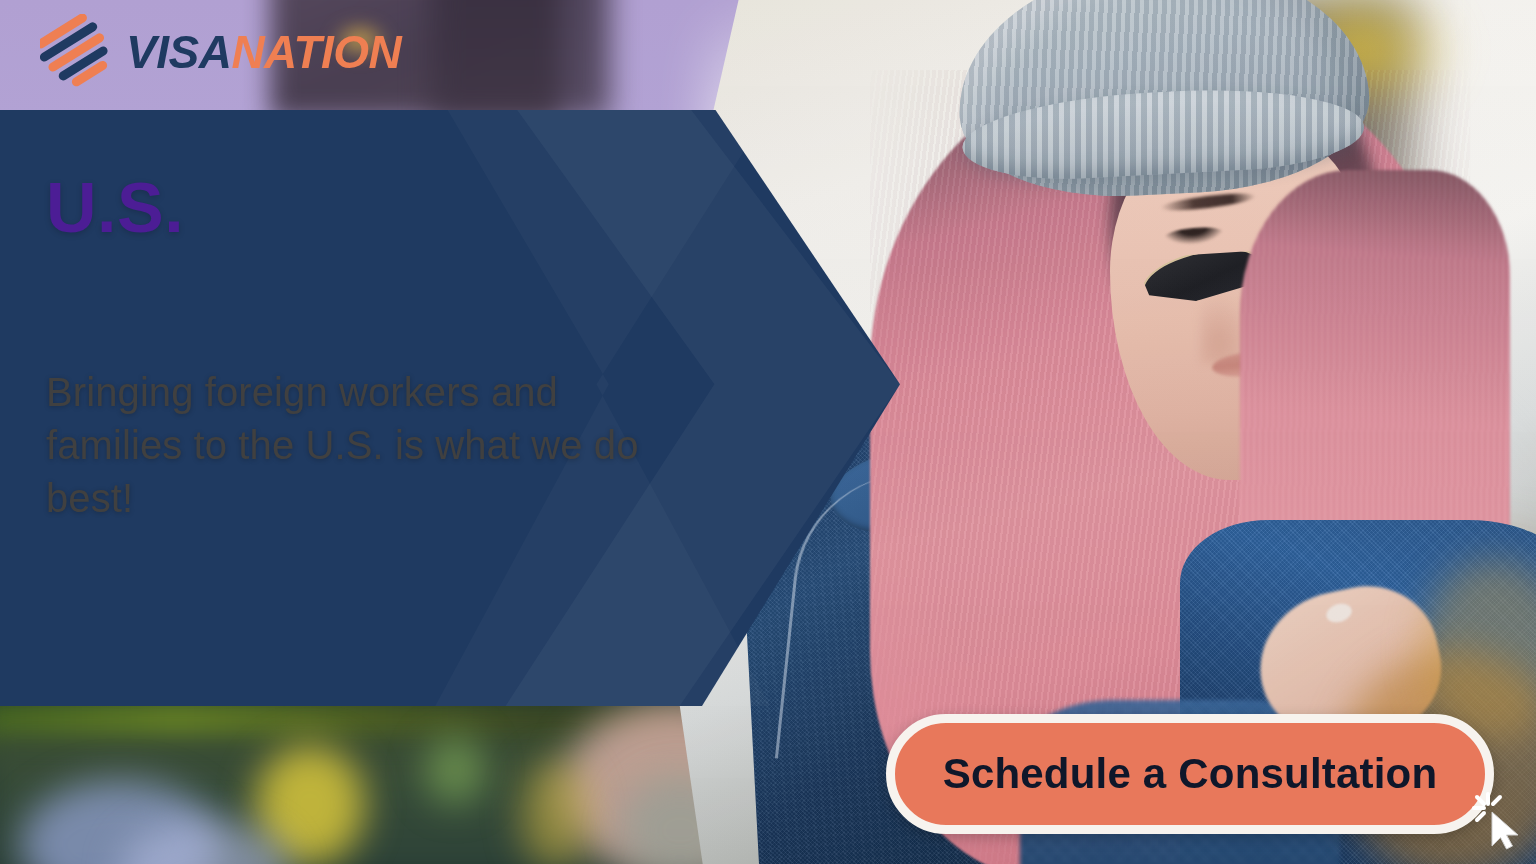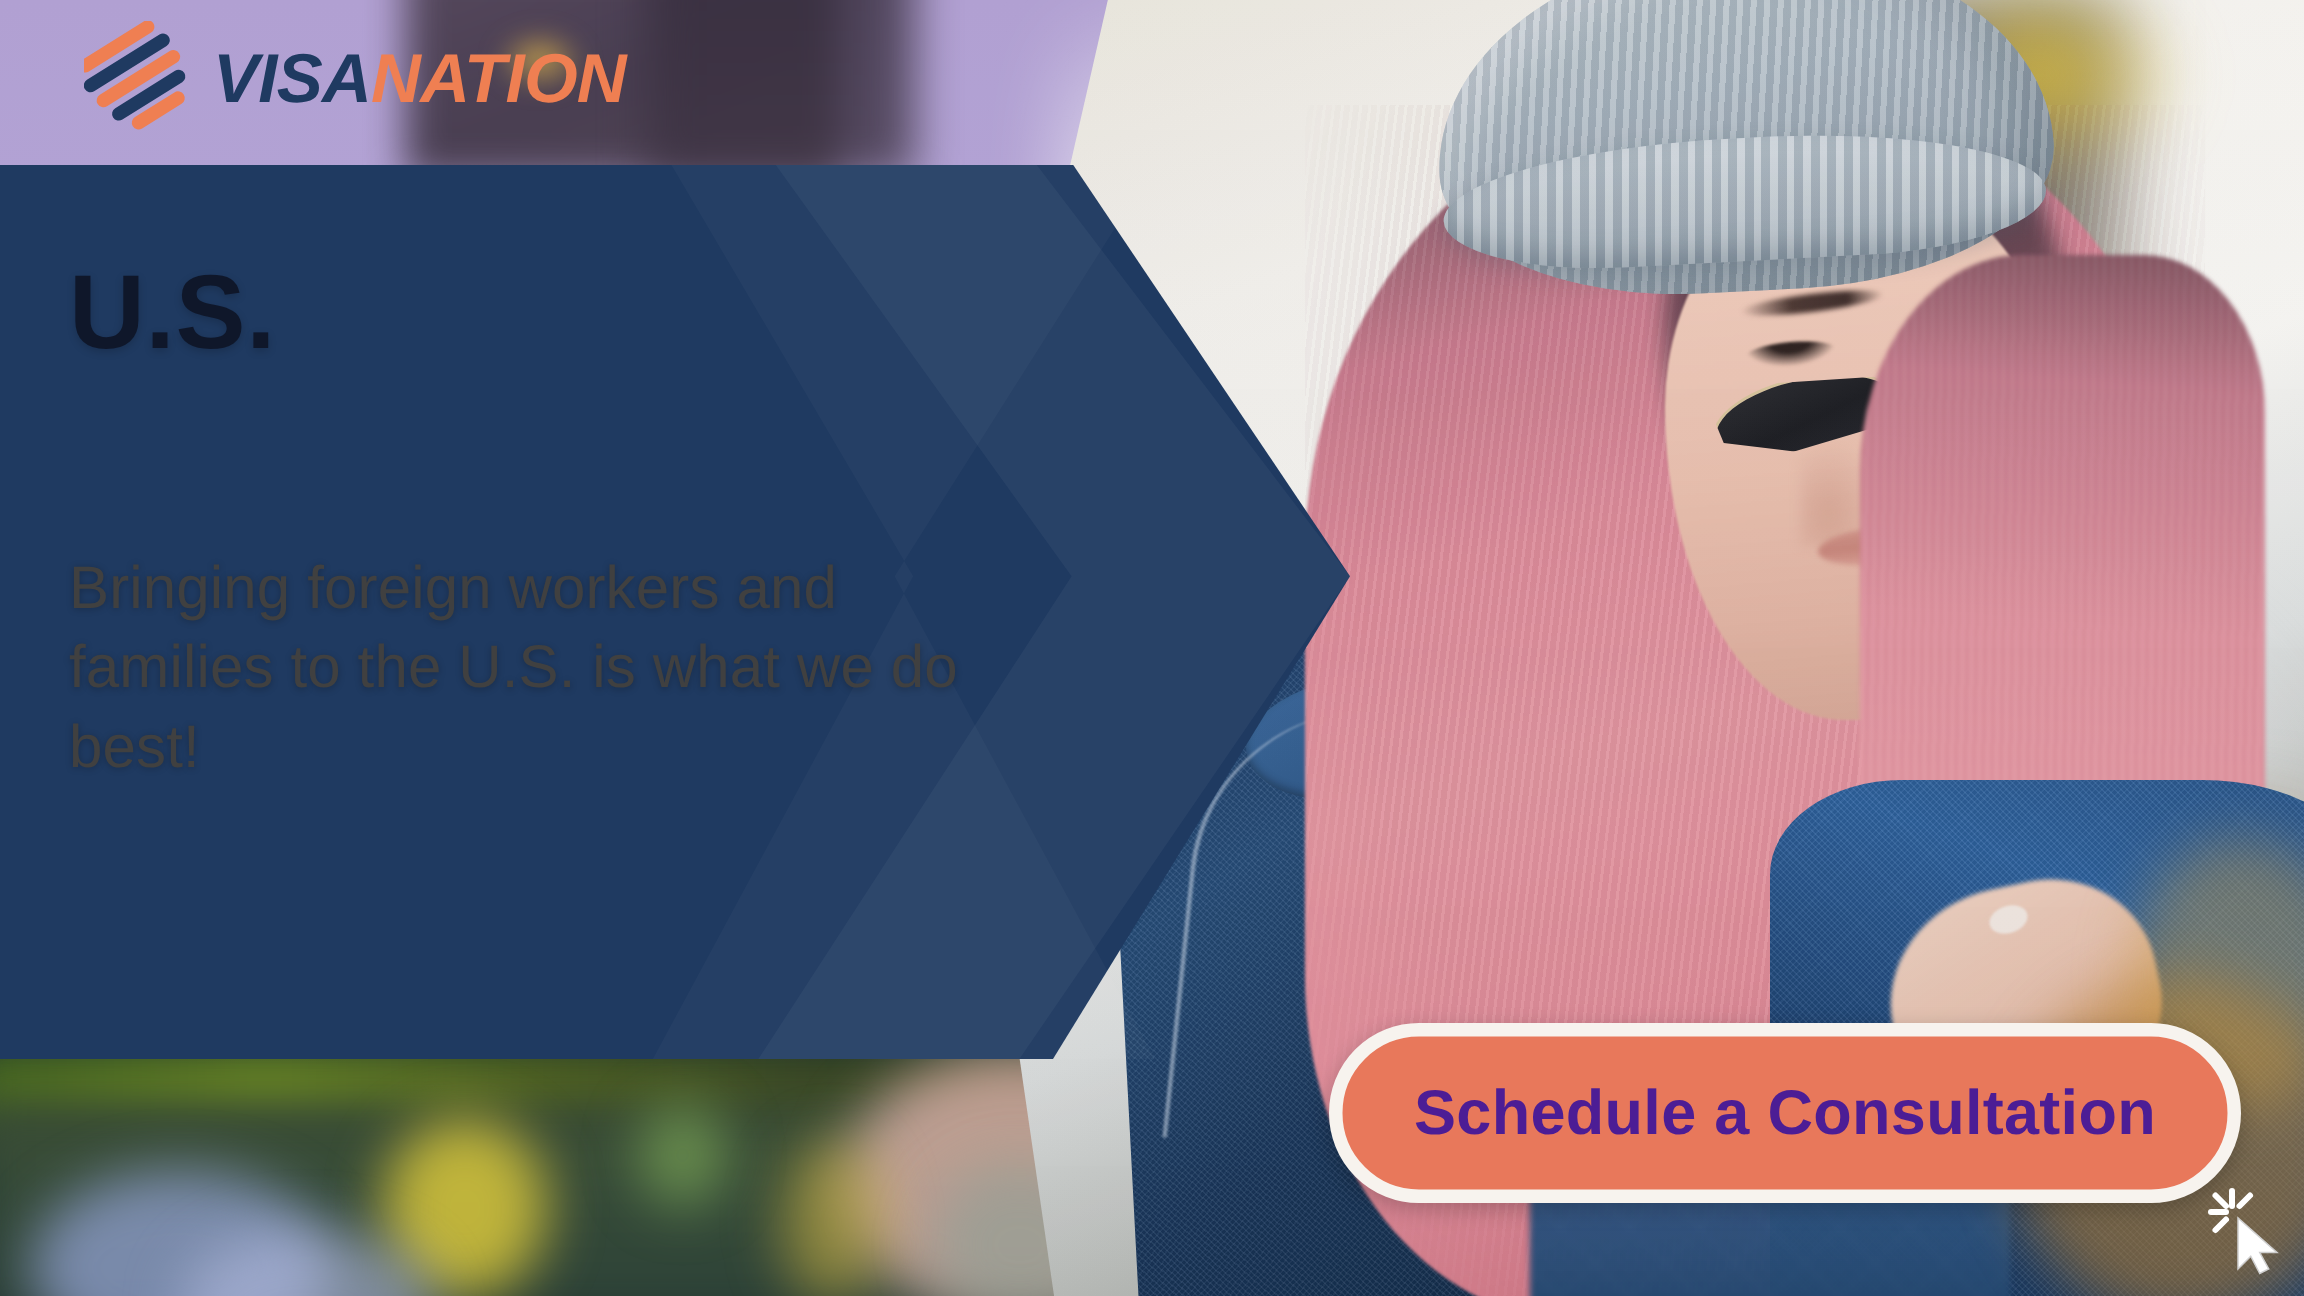--- a/index.html
+++ b/index.html
@@ -379,21 +379,21 @@
     left: 150px; top: 110px;
     width: 620px; height: 596px;
     background: rgba(255,255,255,.028);
     -webkit-clip-path: polygon(48% 0%, 100% 0%, 72% 46%, 100% 100%, 46% 100%, 74% 46%);
     clip-path: polygon(48% 0%, 100% 0%, 72% 46%, 100% 100%, 46% 100%, 74% 46%);
   }
 
   
   .logo {
     position: absolute;
-    left: 56px; top: 14px;
+    left: 40px; top: 14px;
     display: flex;
     align-items: center;
     gap: 14px;
     z-index: 6;
   }
   .logo-mark { width: 72px; height: 76px; display: block; }
   .logo-word {
     font-size: 46px;
     font-weight: 800;
     font-style: italic;
@@ -405,47 +405,47 @@
   .logo-nation { color: #ef7f52; }
 
   
   .copy {
     position: absolute;
     left: 46px; top: 172px;
     width: 640px;
     z-index: 7;
   }
   .headline {
-    color: #0f172a;
+    color: #4c1d95;
     font-size: 70px;
     font-weight: 800;
     line-height: 1.04;
     letter-spacing: .5px;
     margin: 0;
     text-shadow: 0 2px 6px rgba(0,0,0,.18);
   }
   .subhead {
     color: #404040;
     font-size: 40px;
     font-weight: 400;
     line-height: 1.33;
     letter-spacing: .1px;
     margin: 48px 0 0 0;
     text-shadow: 0 1px 5px rgba(0,0,0,.25);
   }
 
   
   .cta {
     position: absolute;
-    left: 886px; top: 682px;
+    left: 886px; top: 714px;
     width: 608px; height: 120px;
     border-radius: 69px;
     border: 9px solid #f7f3ee;
     background: #e8785b;
-    color: #4c1d95;
+    color: #0f172a;
     font-size: 42px;
     font-weight: 700;
     letter-spacing: .2px;
     display: flex;
     align-items: center;
     justify-content: center;
     cursor: pointer;
     z-index: 8;
     box-shadow: 0 4px 14px rgba(0,0,0,.22);
     padding: 0;

